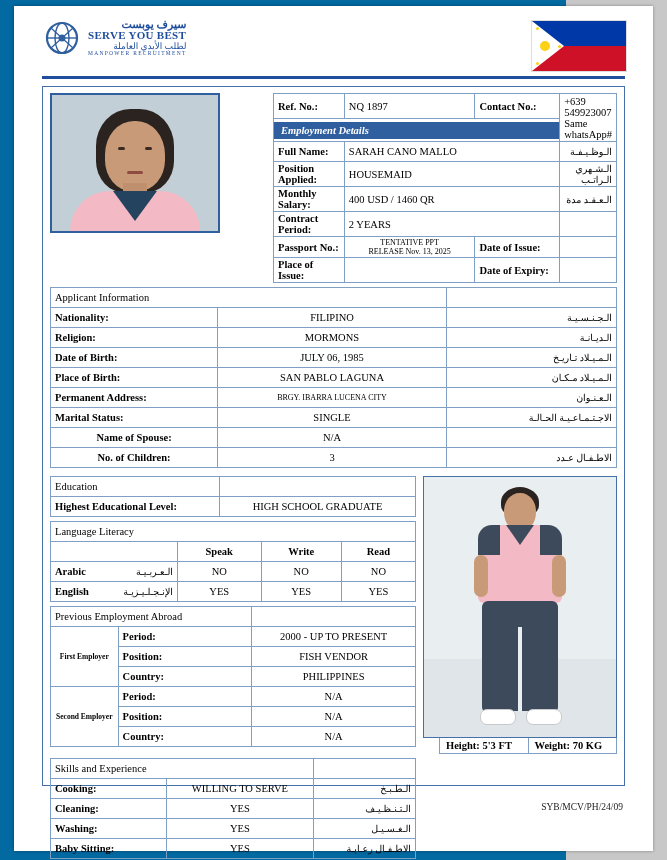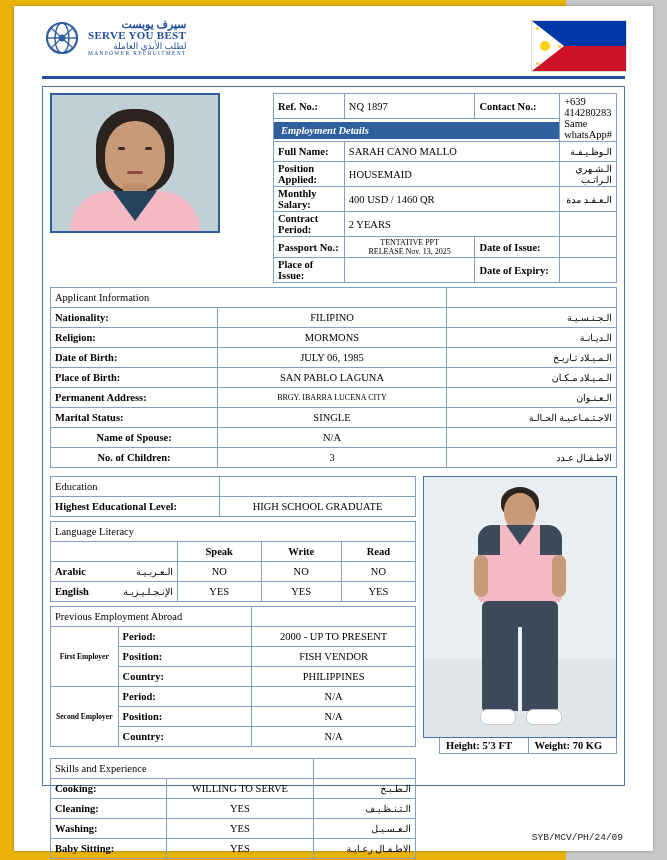--- a/index.html
+++ b/index.html
@@ -10,21 +10,21 @@
   body {
     width: 667px;
     height: 860px;
     overflow: hidden;
     font-family: "Liberation Serif", serif;
   }
   .page {
     position: relative;
     width: 566px;
     height: 860px;
-    background: #eab308;
+    background: #0369a1;
     box-sizing: border-box;
   }
   .sheet {
     position: absolute;
     left: 14px;
     top: 6px;
     width: 639px;
     height: 845px;
     background: #ffffff;
     box-shadow: 0 0 3px rgba(0,0,0,0.35);
@@ -249,24 +249,24 @@
   .vert-lbl {
     writing-mode: vertical-rl;
     transform: rotate(180deg);
     font-size: 7.5px;
     font-weight: bold;
     text-align: center;
   }
   .footer-code {
     position: absolute;
     right: 30px;
-    top: 826px;
+    top: 796px;
     font-size: 9.5px;
     color: #222;
-    font-family: Liberation Mono, monospace;
+    font-family: Liberation Serif, serif;
   }
   .sec-gap { height: 4px; }
 </style>
 </head>
 <body>
 
 <div class="page">
   <div class="sheet">
 
     <div class="header">
@@ -316,21 +316,21 @@
         </div>
 
         <div class="topright">
           <table class="t">
             <tbody>
                 <tr>
               <td class="lbl" style="width:62px">Ref. No.:</td>
               <td style="width:122px">NQ 1897</td>
               <td class="lbl" style="width:76px">Contact No.:</td>
               <td rowspan="2" style="vertical-align:top;padding-top:2px">
-                <div>+639 414280283</div>
+                <div>+639 549923007</div>
                 <div>Same whatsApp#</div>
               </td>
             </tr>
             <tr>
               <td colspan="3" class="bandrow" style="padding:0">
                 <span class="band">Employment Details</span>
               </td>
             </tr>
             <tr>
               <td class="lbl">Full Name:</td>

